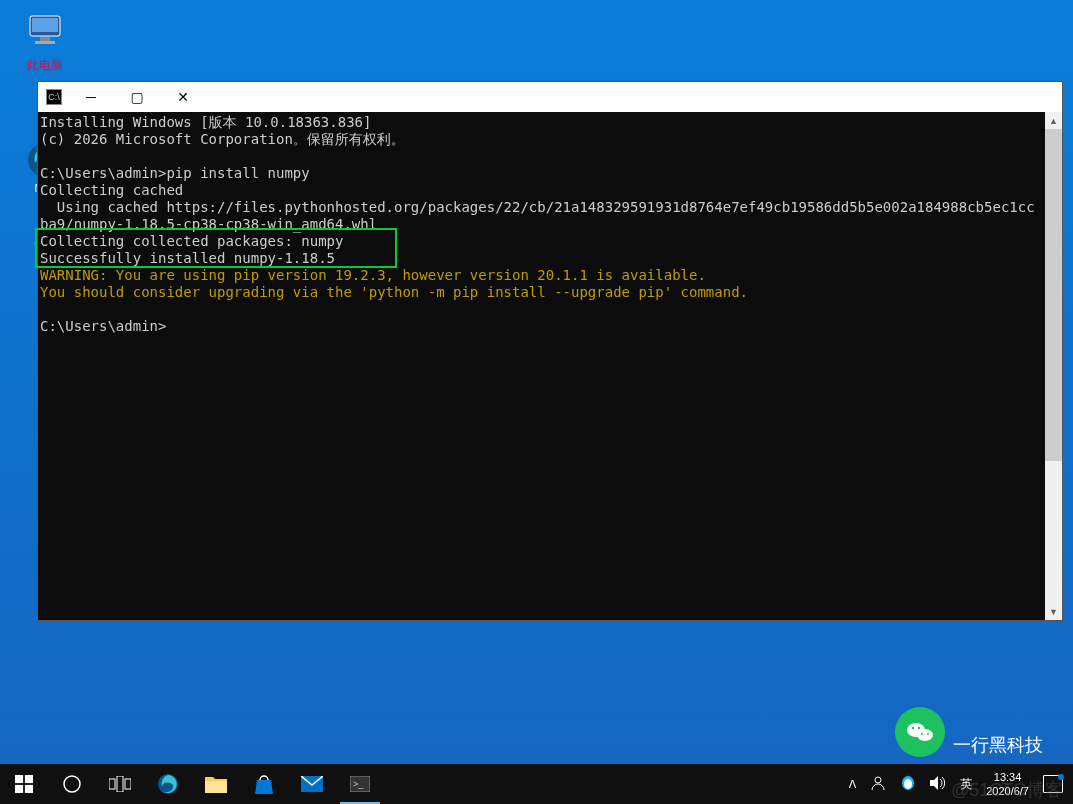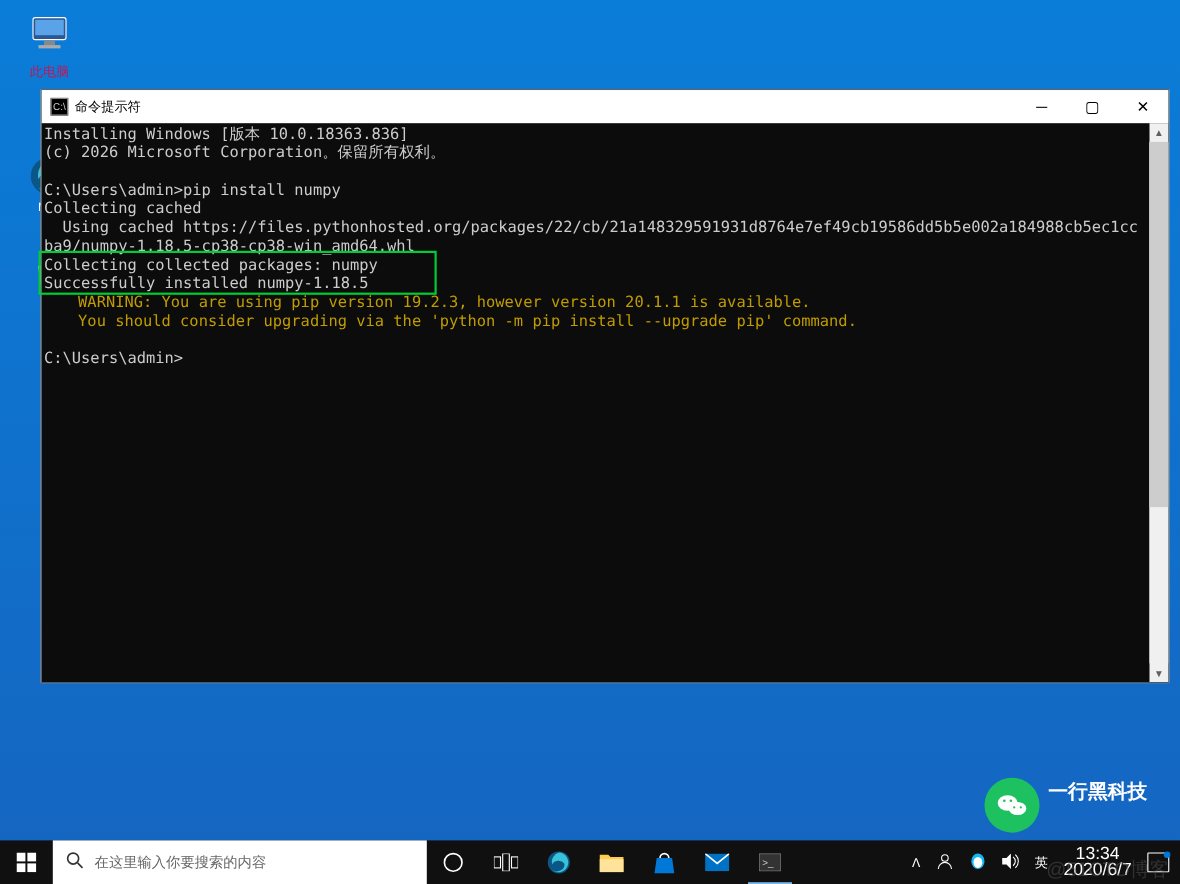--- a/index.html
+++ b/index.html
@@ -85,21 +85,21 @@
 
     .highlight-box {
       position: absolute;
       border: 2px solid #00cc33;
       left: -3px;
       top: 116px;
       width: 362px;
       height: 40px;
       pointer-events:none;
     }
-    .warn { color: #c19c00; margin-left: 31px; }
+    .warn { color: #c19c00; }
 
     .taskbar {
       position: absolute;
       bottom: 0;
       left: 0;
       right: 0;
       height: 40px;
       background: #101010;
       display: flex;
       align-items: stretch;
@@ -128,35 +128,35 @@
     .task-item.active::after{
       content:"";
       position:absolute;
       bottom:0;left:4px;right:4px;height:2px;
       background:#76b9ed;
     }
     .task-fill{flex:1;}
     .tray{
       display:flex;align-items:center;gap:14px;padding:0 10px;font-size:12px;
     }
-    .tray-time{ text-align:center; font-size:16px; line-height:14px;}
+    .tray-time{ text-align:center; font-size:11px; line-height:14px;}
     .tray .chevron{font-size:11px;}
     .tray .notif{width:20px;height:18px;border:1px solid #fff;border-radius:1px;position:relative;}
     .tray .notif::after{content:"";position:absolute;right:-2px;top:-2px;width:6px;height:6px;background:#0078d7;border-radius:50%;}
 
     .overlay-logo{
       position:absolute;
       right:30px;
       bottom:47px;
       display:flex;
-      align-items:flex-start;
+      align-items:flex-end;
       gap:8px;
       color:#fff;
       font-size:18px;
-      font-weight:bold;
+      font-weight:normal;
     }
     .overlay-logo .bubble{
       width:50px;height:50px;border-radius:50%;background:#1ec15f;
       display:flex;align-items:center;justify-content:center;
     }
     .watermark{
       position:absolute;
       right:10px;
       bottom:2px;
       color:rgba(90,90,90,0.45);
@@ -187,21 +187,20 @@
   <svg width="40" height="40" viewBox="0 0 40 40">
     <path d="M10 12 L30 12 L27 34 L13 34 Z" fill="#d0d8de" stroke="#fff" stroke-width="0.5"></path>
     <rect x="12" y="8" width="16" height="4" fill="#b0b8be"></rect>
   </svg>
   <div>回</div>
 </div>
 
 <div class="cmd-window">
   <div class="title-bar">
     <div class="icon">C:\</div>
-    <div class="title-text">命令提示符</div>
     <div class="title-controls">
       <div class="btn">─</div>
       <div class="btn">▢</div>
       <div class="btn close">✕</div>
     </div>
   </div>
   <div class="terminal-body">
     <div class="terminal-content"><span>Installing Windows [版本 10.0.18363.836]</span>
 <span>(c) 2026 Microsoft Corporation。保留所有权利。</span>
 <span></span>
@@ -226,29 +225,20 @@
 </div>
 
 <div class="taskbar">
   <div class="start-btn">
     <svg viewBox="0 0 20 20">
         <rect x="0" y="0" width="9" height="9"></rect>
         <rect x="11" y="0" width="9" height="9"></rect>
         <rect x="0" y="11" width="9" height="9"></rect>
         <rect x="11" y="11" width="9" height="9"></rect>
       </svg>
-  </div>
-  <div class="search-box">
-    <span class="sicon">
-      <svg width="16" height="16" viewBox="0 0 16 16">
-          <circle cx="6.5" cy="6.5" r="5" fill="none" stroke="#333" stroke-width="1.5"></circle>
-          <line x1="10.5" y1="10.5" x2="15" y2="15" stroke="#333" stroke-width="1.5"></line>
-        </svg>
-    </span>
-    <span>在这里输入你要搜索的内容</span>
   </div>
   <div class="task-item">
     <svg width="20" height="20" viewBox="0 0 20 20">
         <circle cx="10" cy="10" r="8" fill="none" stroke="#fff" stroke-width="1.5"></circle>
       </svg>
   </div>
   <div class="task-item">
     <svg width="22" height="16" viewBox="0 0 22 16">
         <rect x="0" y="3" width="6" height="10" fill="none" stroke="#fff"></rect>
         <rect x="8" y="0" width="6" height="16" fill="none" stroke="#fff"></rect>

